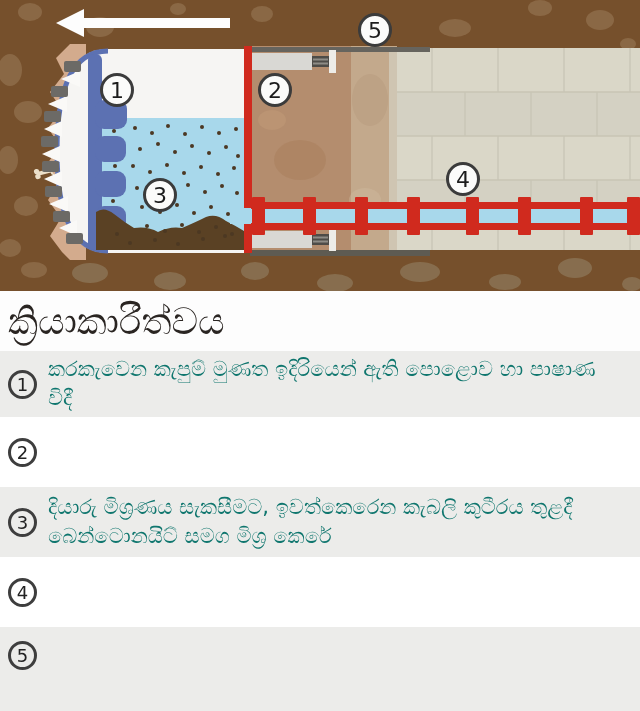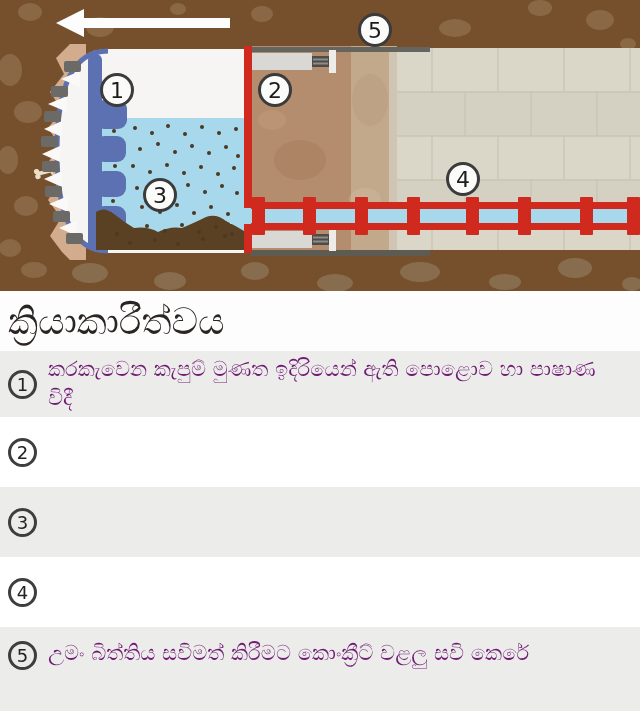--- a/index.html
+++ b/index.html
@@ -27,21 +27,21 @@
   .row.r4{min-height:70px;}
   .row.r5{flex:1;align-items:flex-start;padding-top:12px;}
   .badge{
     box-sizing:border-box;flex:0 0 29px;width:29px;height:29px;
     border:3px solid #3e3e3e;border-radius:50%;
     display:flex;align-items:center;justify-content:center;
     font-size:18px;color:#222;background:transparent;
   }
   .row.r5 .badge{margin-top:2px;}
   .step-text{
-    margin:0;flex:1;font-size:21px;line-height:1.38;color:#701a75;
+    margin:0;flex:1;font-size:21px;line-height:1.38;color:#0f766e;
   }
 </style>
 </head>
 <body>
 
 <div class="stage">
 
   <div class="diagram">
     <svg viewBox="0 0 640 291" width="640" height="291" xmlns="http://www.w3.org/2000/svg">
 
@@ -297,26 +297,26 @@
         <span class="badge">1</span>
         <p class="step-text">කරකැවෙන කැපුම් මුණත ඉදිරියෙන් ඇති පොළොව හා පාෂාණ විදී</p>
       </div>
 
       <div class="row r2">
         <span class="badge">2</span>
       </div>
 
       <div class="row r3 alt">
         <span class="badge">3</span>
+        <p class="step-text">දියාරු මිශ්‍රණය සැකසීමට, ඉවත්කෙරෙන කැබලි කුටීරය තුළදී බෙන්ටොනයිට් සමග මිශ්‍ර කෙරේ</p>
       </div>
 
       <div class="row r4">
         <span class="badge">4</span>
       </div>
 
       <div class="row r5 alt">
         <span class="badge">5</span>
-        <p class="step-text">උමං බිත්තිය සවිමත් කිරීමට කොංක්‍රීට් වළලු සවි කෙරේ</p>
       </div>
 
     </div>
   </div>
 </div>
 
 </body></html>

